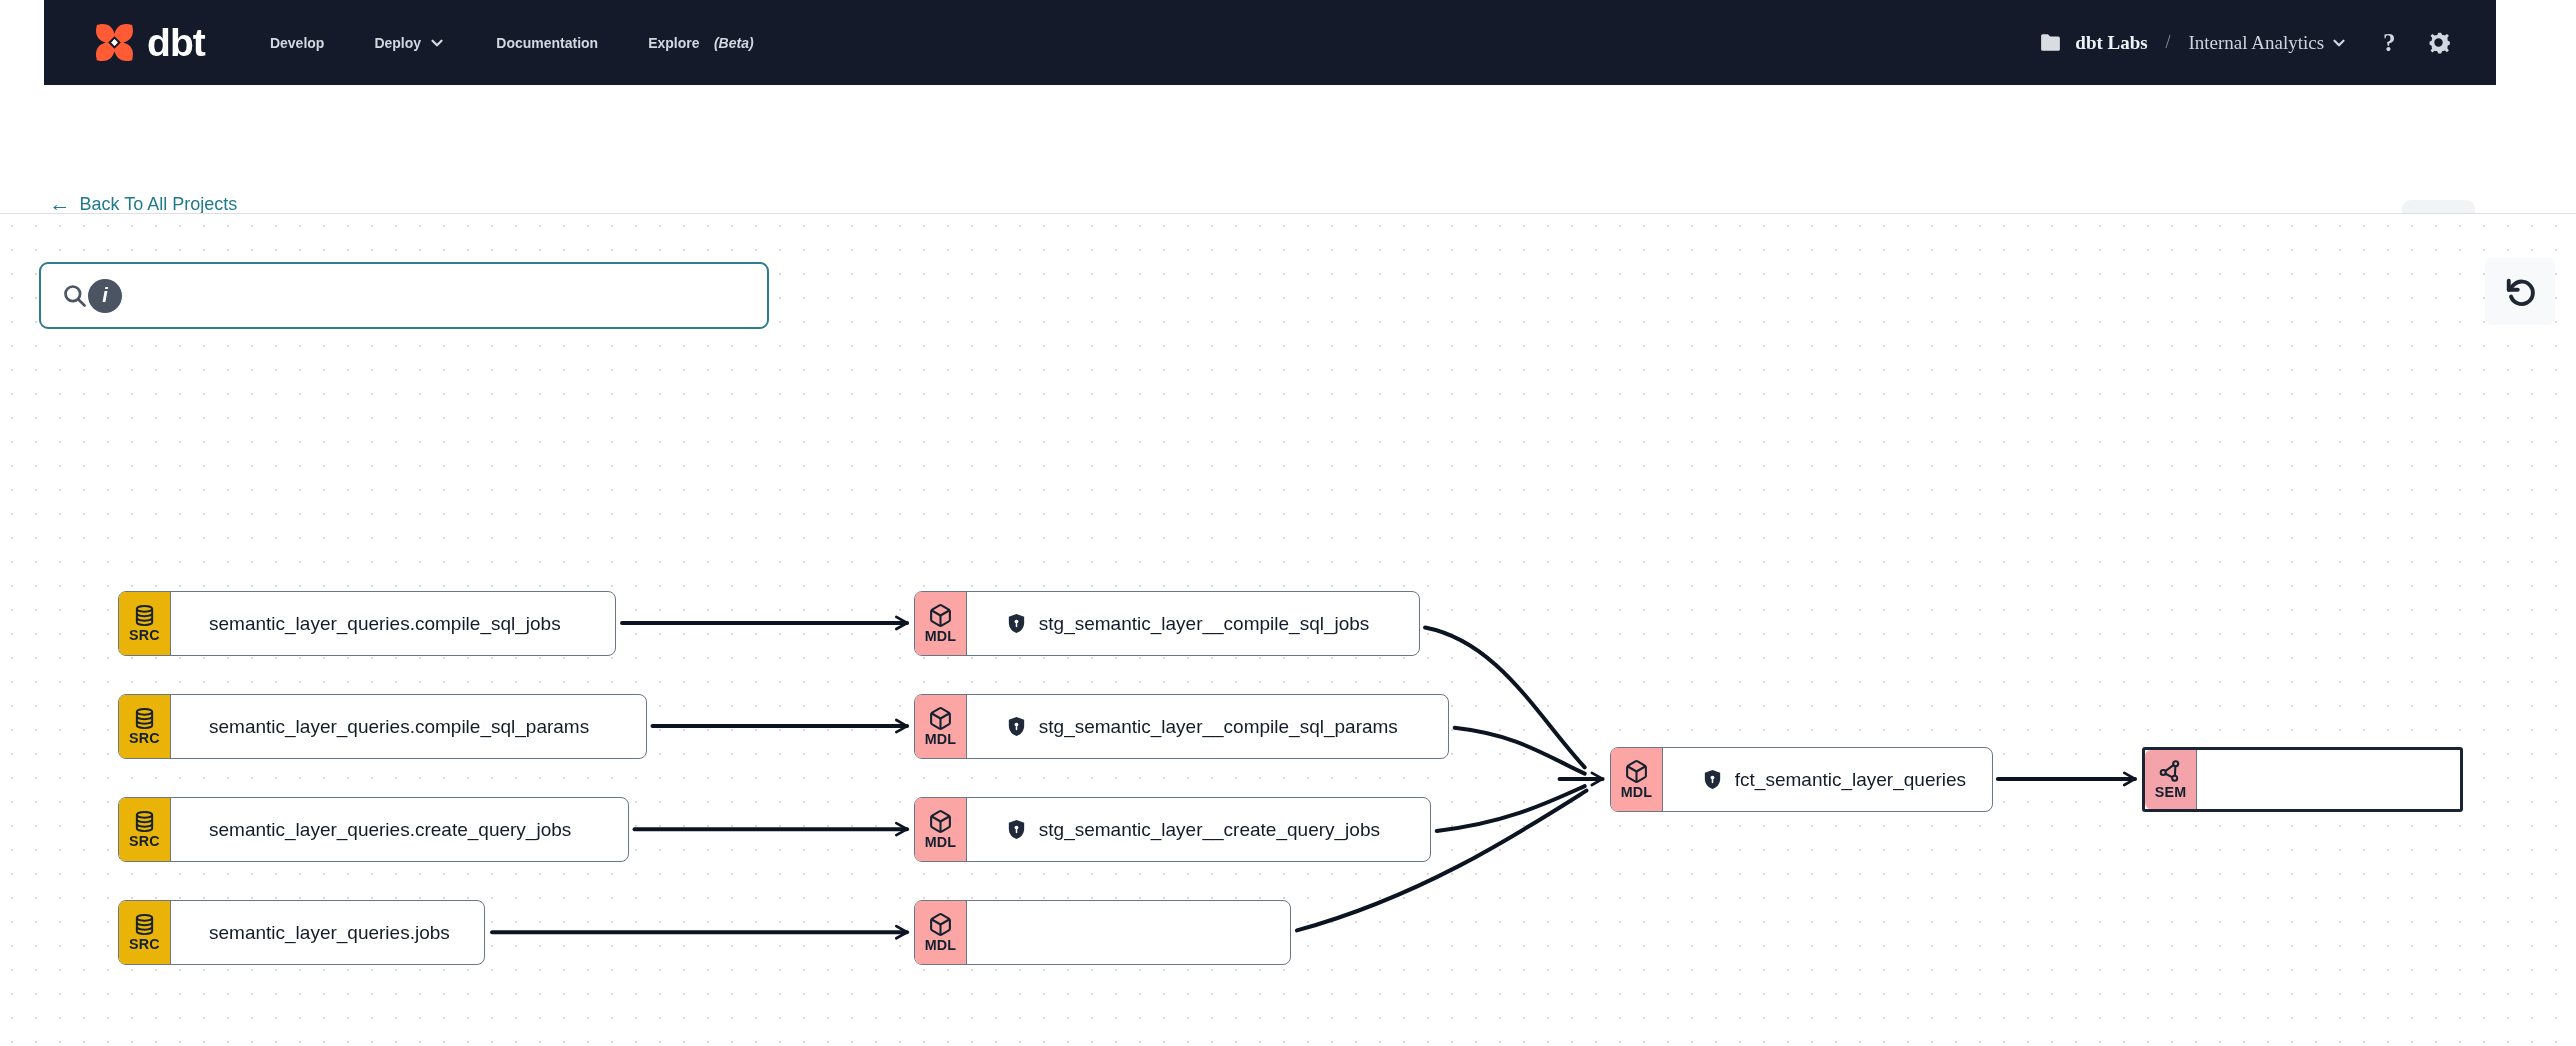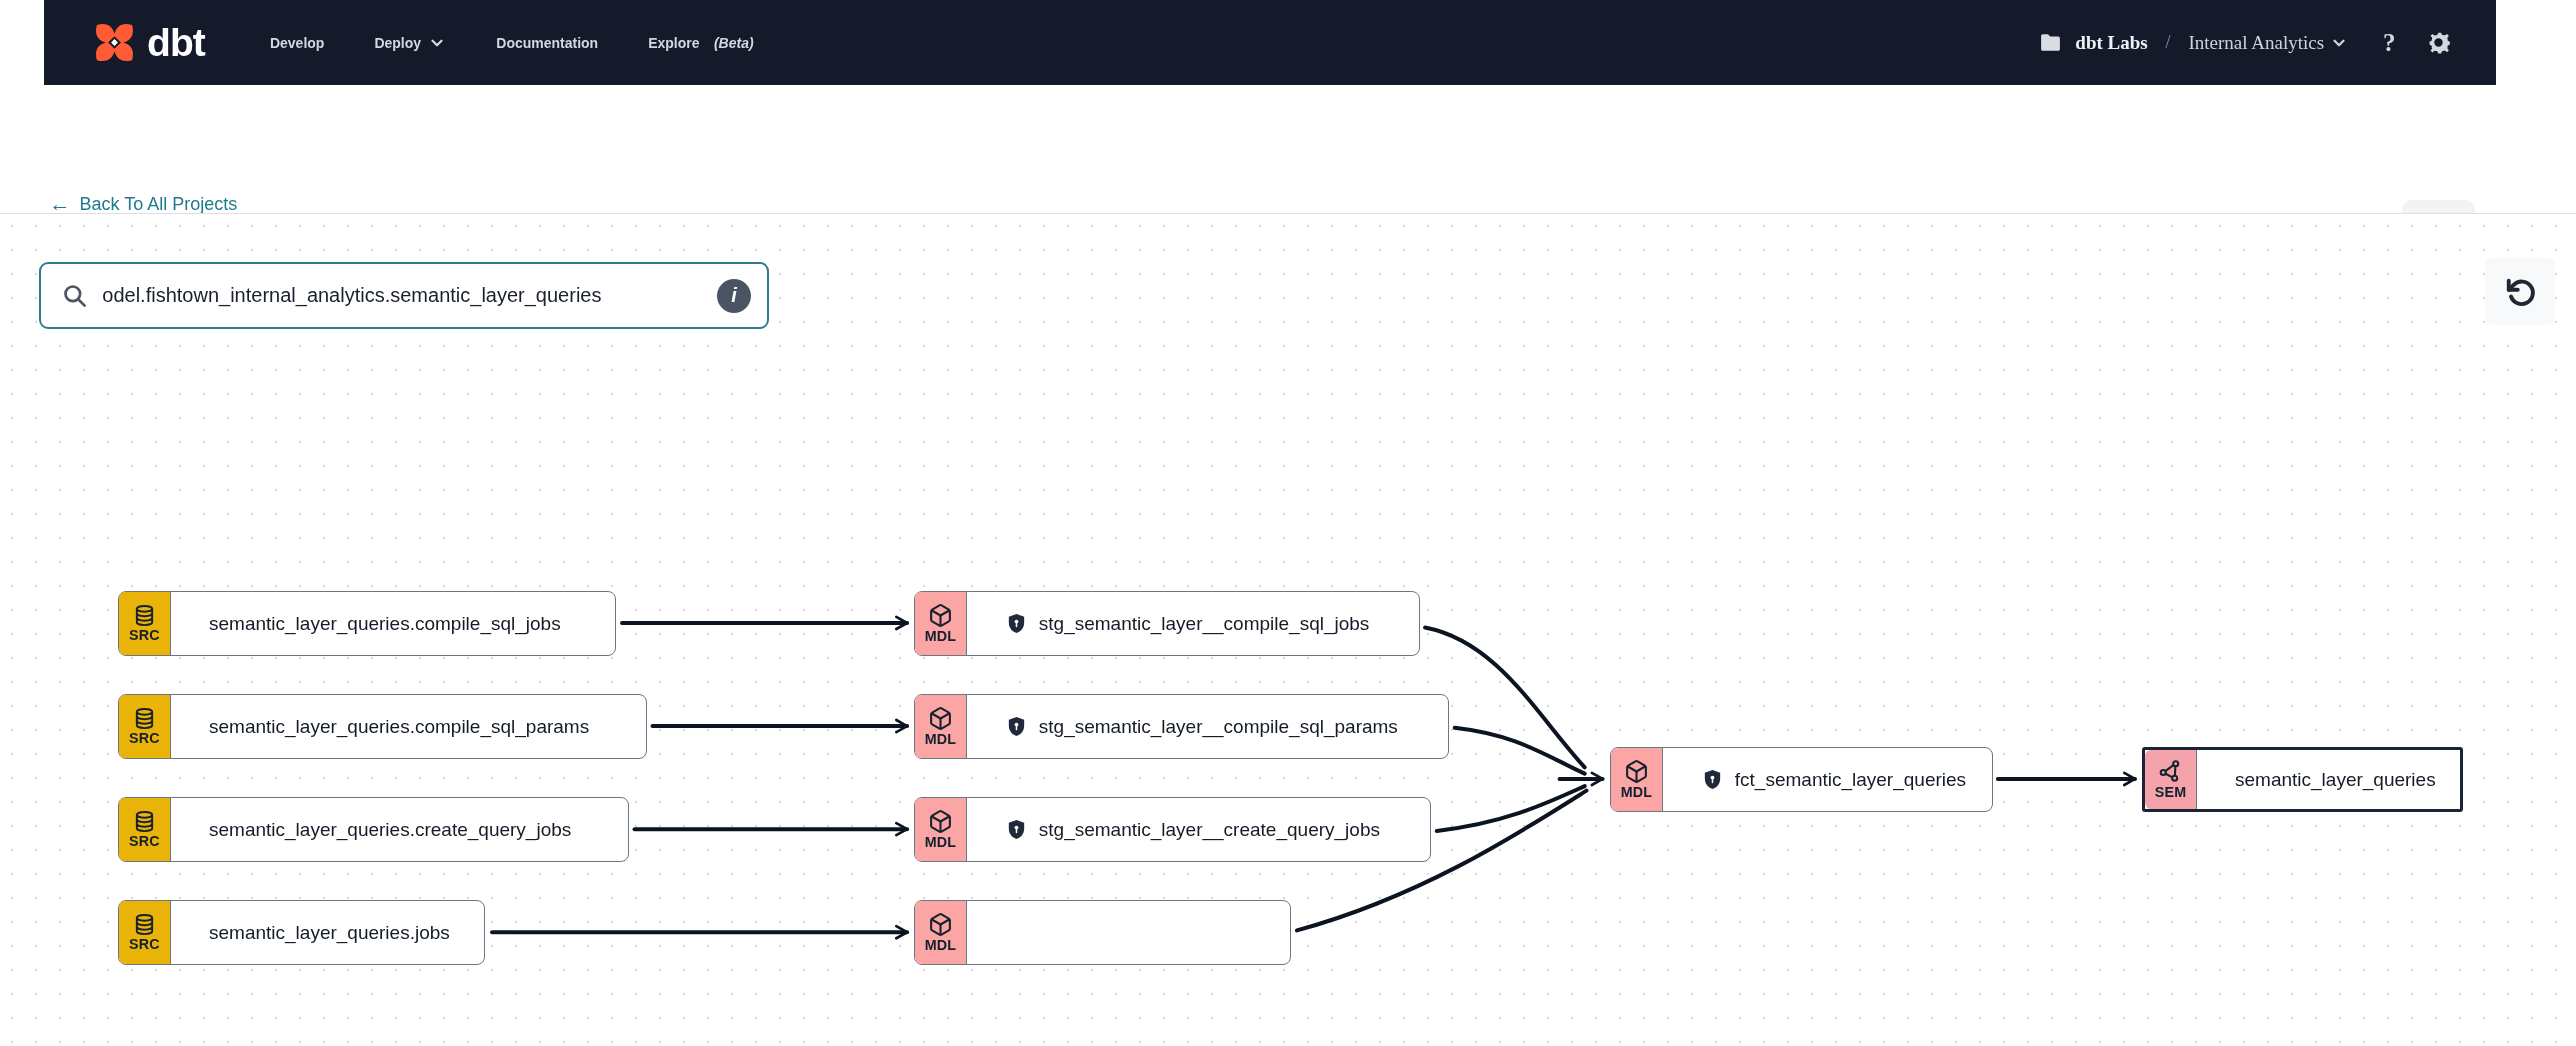--- a/index.html
+++ b/index.html
@@ -172,21 +172,20 @@
 
   <div class="canvas"></div>
 
   <div class="search-box">
     <span style="display:flex">
       <svg width="27" height="27" viewBox="0 0 24 24" fill="none" stroke="#4b5563" stroke-width="2.4" stroke-linecap="round">
         <circle cx="10.5" cy="10.5" r="6.5"></circle>
           <line x1="15.5" y1="15.5" x2="21" y2="21"></line>
       </svg>
     </span>
-    <div class="search-text">odel.fishtown_internal_analytics.semantic_layer_queries</div>
     <div class="info-badge">i</div>
   </div>
 
   <div class="btn-reset">
     <span style="display:flex">
       <svg width="36" height="36" viewBox="0 0 24 24" fill="none" stroke="#1f2733" stroke-width="2.6" stroke-linecap="round" stroke-linejoin="round">
         <polyline points="4.5 4.5 4.5 10.5 10.5 10.5"></polyline>
         <path d="M6 15a7.5 7.5 0 1 0 1.8-7.8L4.5 10.5"></path>
       </svg>
     </span>
@@ -378,17 +377,16 @@
             <circle cx="17" cy="4.5" r="2.4"></circle>
             <circle cx="5" cy="13" r="2.4"></circle>
             <circle cx="16" cy="18.5" r="2.4"></circle>
             <line x1="14.8" y1="5.9" x2="7" y2="11.6"></line>
             <line x1="7.2" y1="14.2" x2="13.9" y2="17.6"></line>
             <line x1="16.7" y1="6.9" x2="16.2" y2="16.1"></line>
           </svg>
       </span>
       <span class="badge-label">SEM</span>
     </div>
-    <div class="label">semantic_layer_queries</div>
   </div>
 
 </div>
 
 
 </body></html>

